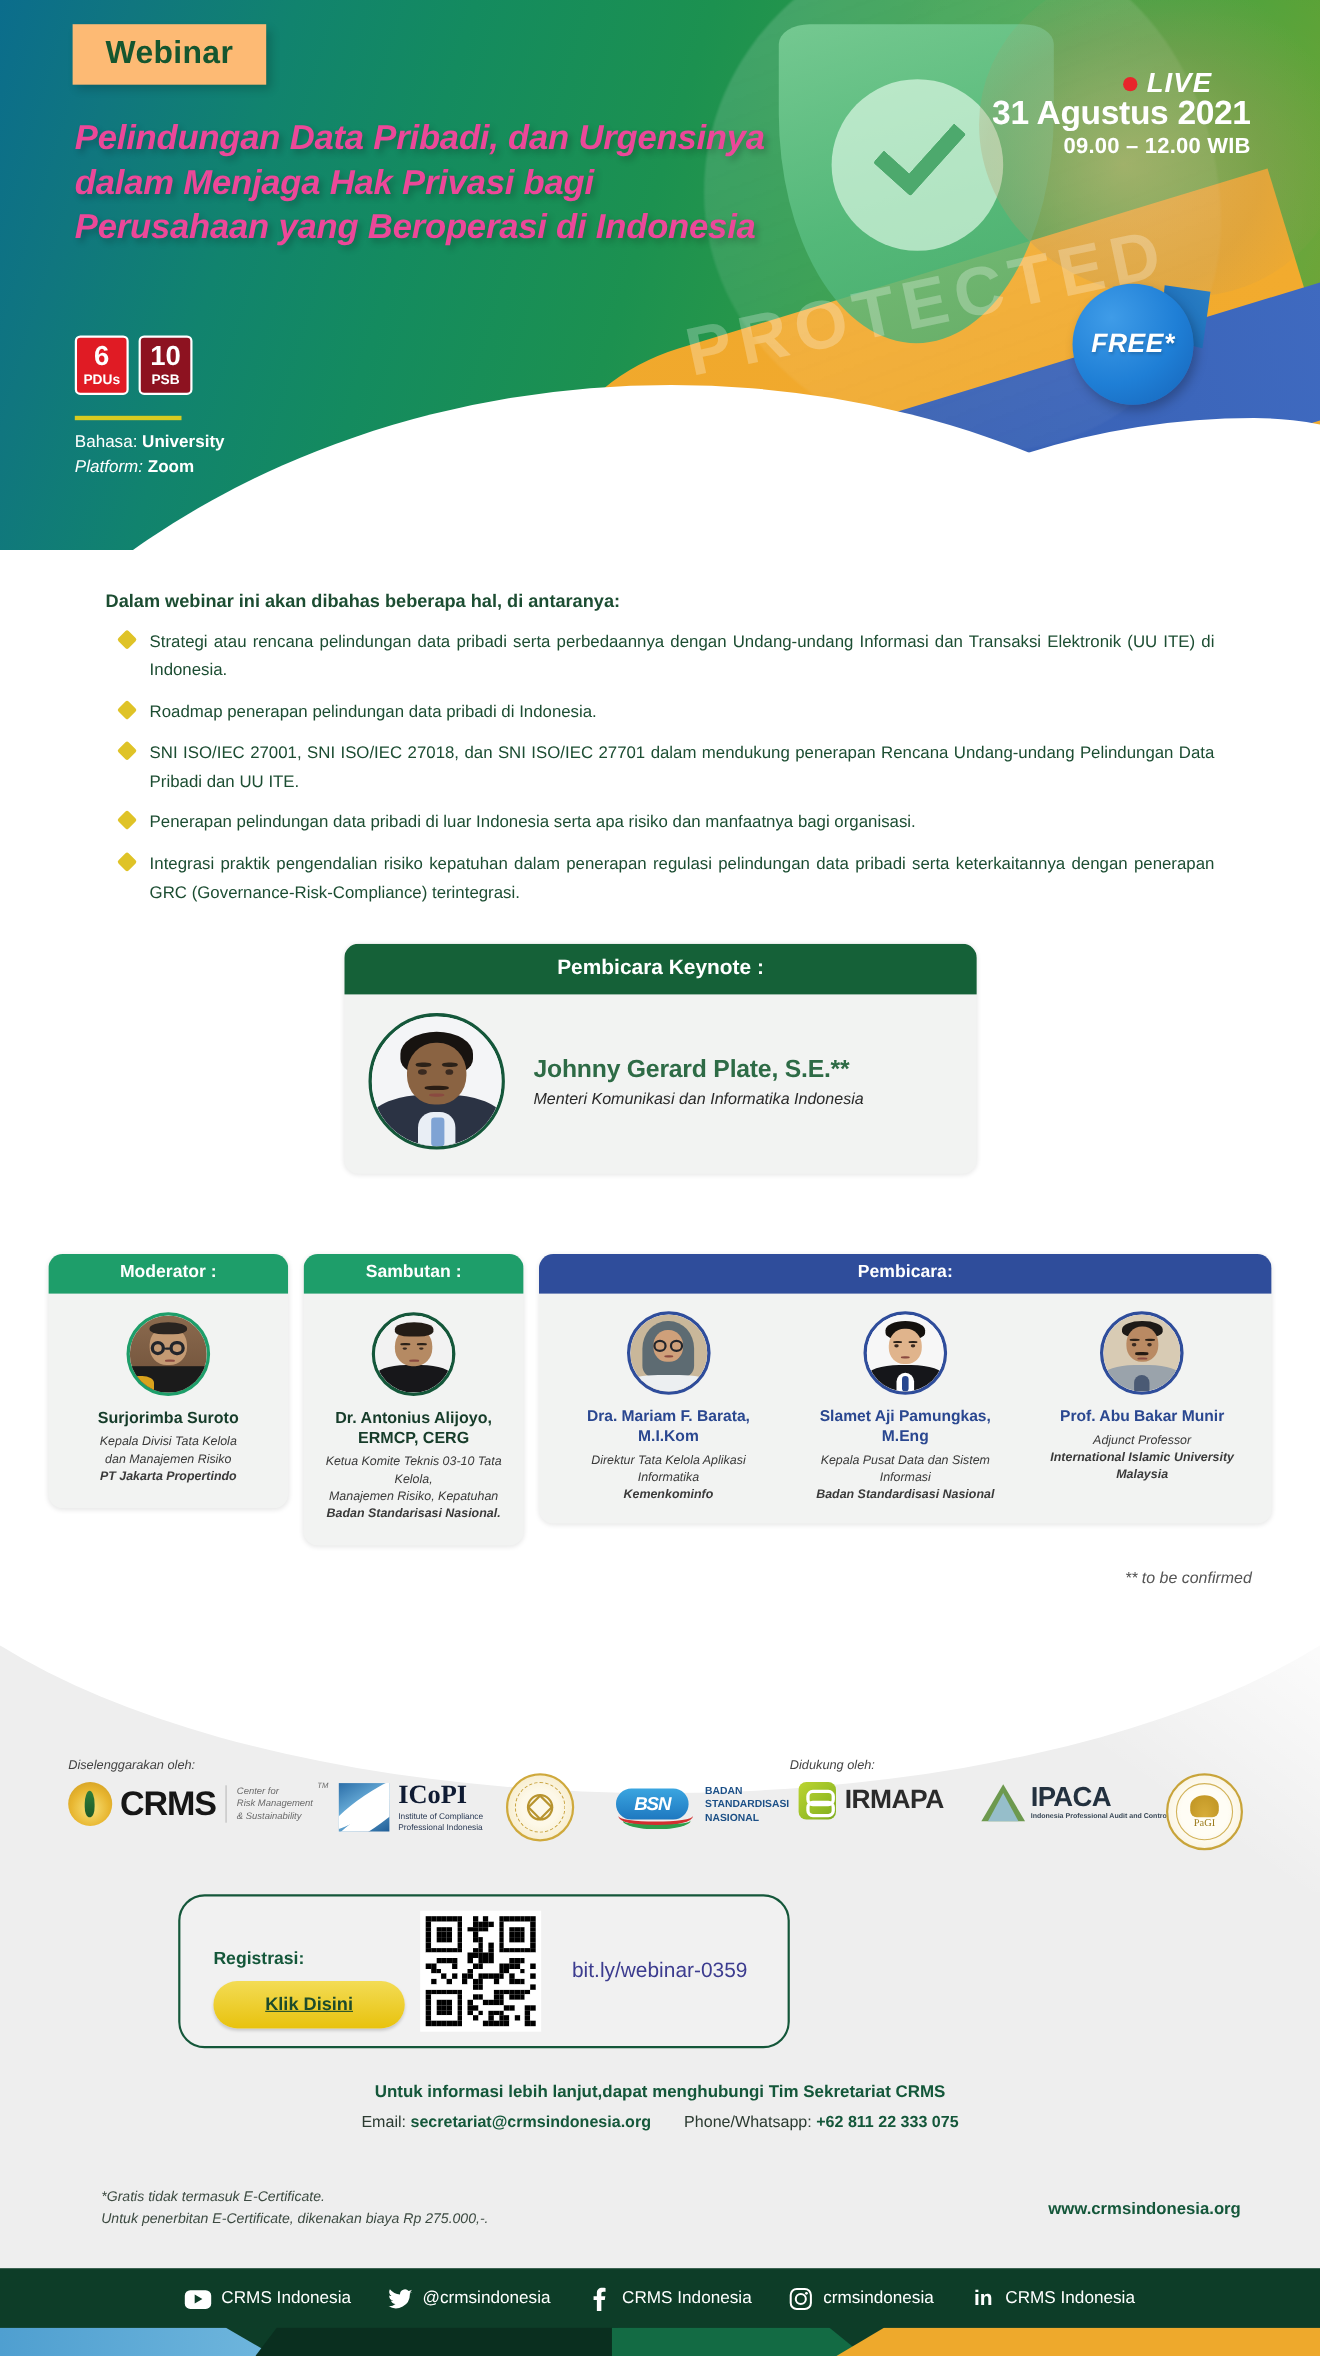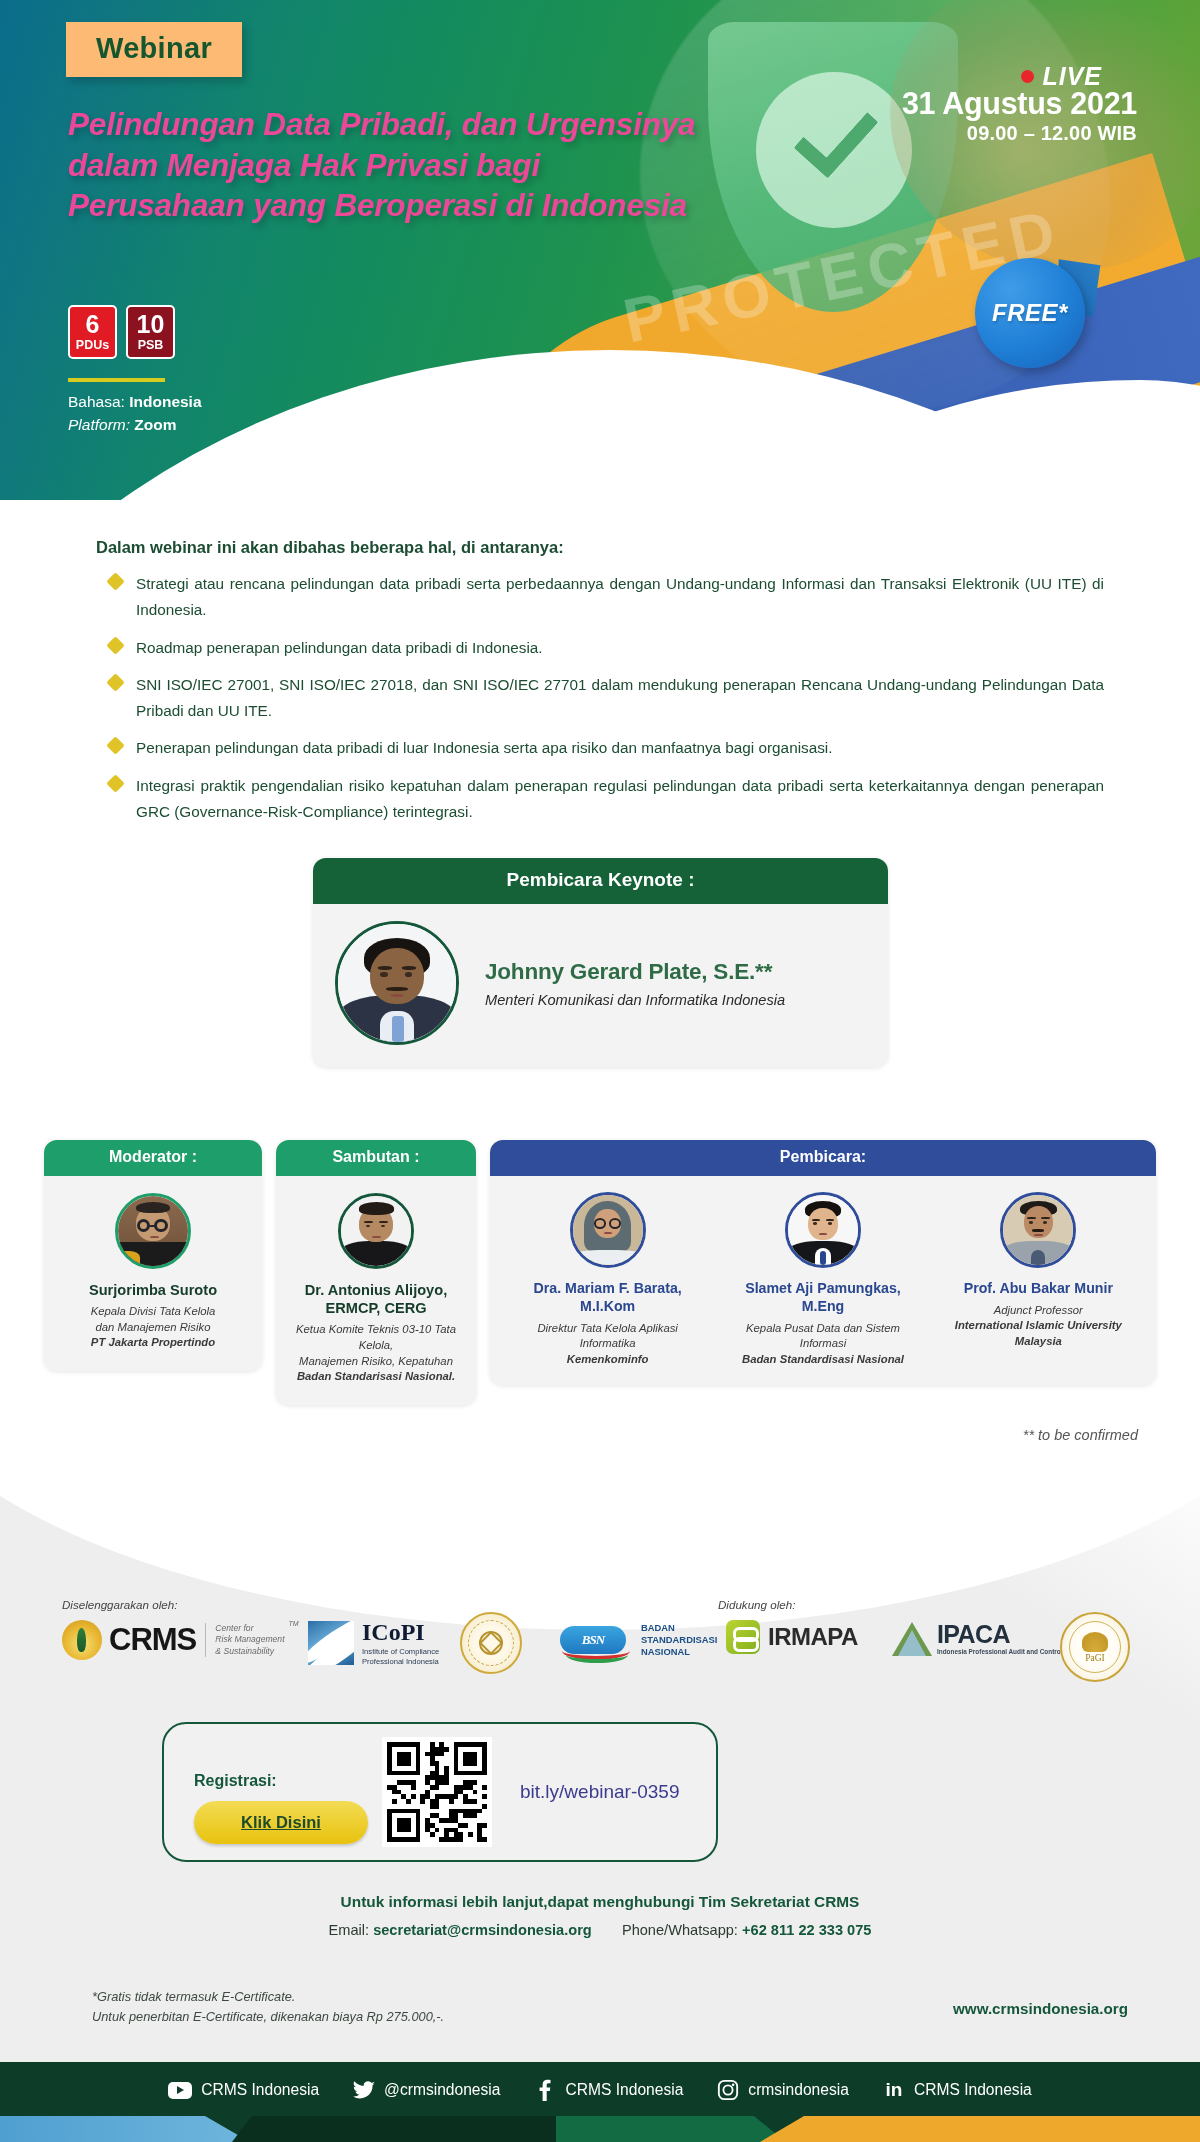--- a/index.html
+++ b/index.html
@@ -284,21 +284,21 @@
   
   .lg-bsn { left:560px; }
   .bsn-mark {
     width:74px; height:40px; margin-right:7px; position:relative;
   }
   .bsn-oval {
     position:absolute; left:0; top:6px; width:66px; height:28px; border-radius:16px;
     background:linear-gradient(#3aa5e0,#1e78c0);
     display:flex; align-items:center; justify-content:center;
   }
-  .bsn-oval span { color:#fff; font-size:13px; font-weight:bold; font-style:italic; letter-spacing:-1px;font-family:Liberation Serif, serif; }
+  .bsn-oval span { color:#fff; font-size:17px; font-weight:bold; font-style:italic; letter-spacing:-1px; }
   .bsn-swoosh {
     position:absolute; left:2px; top:22px; width:68px; height:18px;
     border-bottom:4px solid #d32f2f; border-radius:0 0 50% 50%;
   }
   .bsn-swoosh2 {
     position:absolute; left:6px; top:27px; width:62px; height:16px;
     border-bottom:4px solid #2e9e4a; border-radius:0 0 50% 50%;
   }
   .bsn-txt { font-size:9.4px; font-weight:bold; color:#1b4f86; line-height:1.25; }
 
@@ -456,21 +456,21 @@
     <div class="pdu-box dark">
       <span class="pdu-num">10</span>
       <span class="pdu-lbl">PSB</span>
     </div>
   </div>
 
   <div class="hdr-divider"></div>
   <div class="hdr-meta">
     <div>
       <span>Bahasa:</span>
-      <b>Indonesia</b>
+      <b>University</b>
     </div>
     <div>
       <span class="lbl-it">Platform:</span>
       <b>Zoom</b>
     </div>
   </div>
 
   <div class="live-row">
     <span class="live-dot"></span>
     <span class="live-word">LIVE</span>

